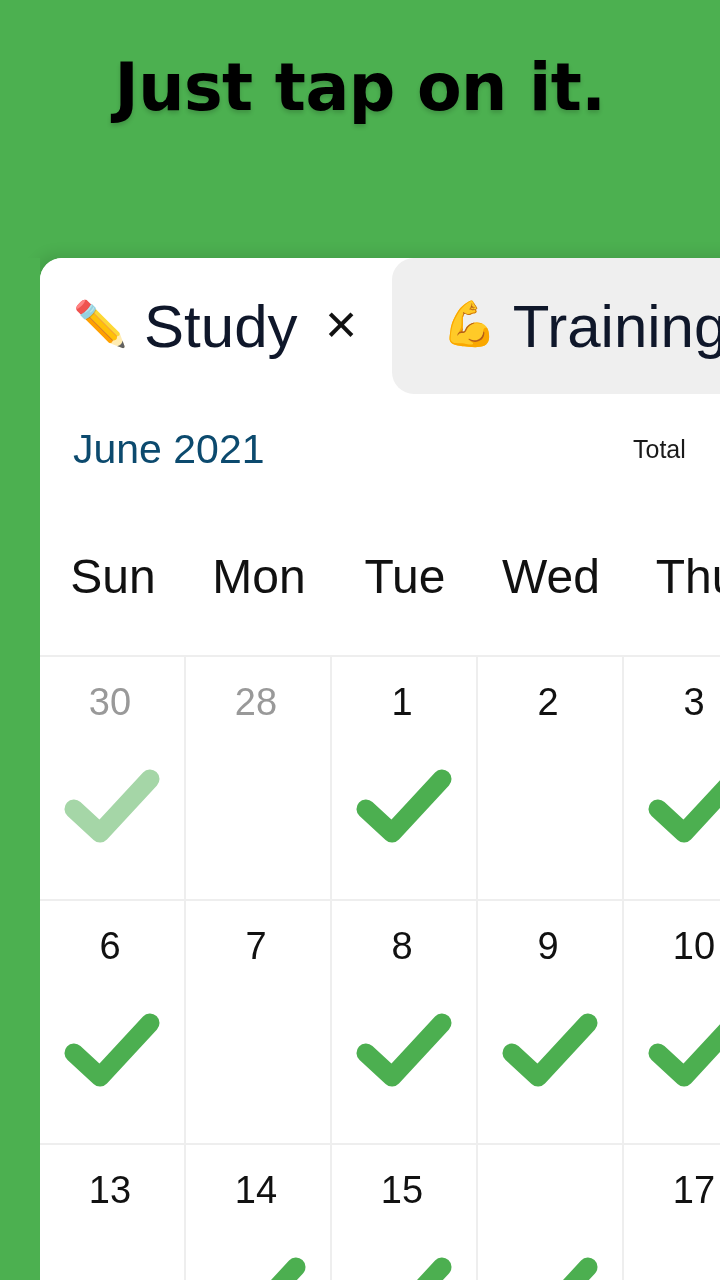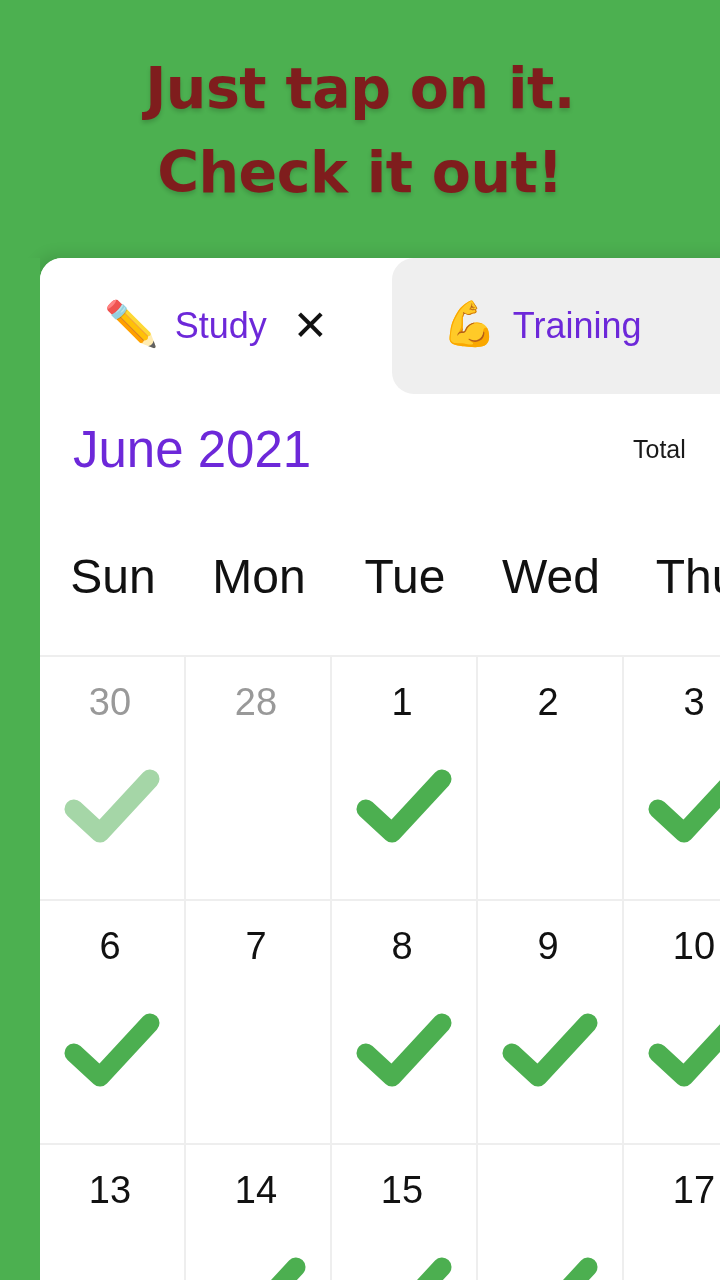--- a/index.html
+++ b/index.html
@@ -17,24 +17,24 @@
     width:720px; height:1280px;
     background:#4cb050;
     overflow:hidden;
   }
 
   
   .headline {
     position:absolute;
     top:46px; left:0; right:0;
     text-align:center;
-    color:#7f1d1d;
+    color:#000000;
     font-family:"DejaVu Sans", sans-serif;
     font-weight:bold;
-    font-size:57px;
+    font-size:65px;
     line-height:84px;
     letter-spacing:-0.5px;
     text-shadow:0 3px 4px rgba(0,0,0,0.16);
   }
   .headline .line { display:block; }
 
   
   .card {
     position:absolute;
     left:40px; top:258px;
@@ -67,22 +67,22 @@
     gap:16px;
     padding:0 24px;
   }
   .tab .emoji {
     font-size:44px;
     line-height:1;
     display:inline-block;
     transform:translateY(-2px);
   }
   .tab .tab-label {
-    font-size:36px;
-    color:#6d28d9;
+    font-size:60px;
+    color:#0f172a;
     font-family:"Liberation Sans", sans-serif;
     white-space:nowrap;
   }
   .tab .tab-close {
     font-size:42px;
     color:#111111;
     font-weight:bold;
     line-height:1;
     margin-left:10px;
     font-family:"DejaVu Sans", sans-serif;
@@ -114,22 +114,22 @@
     position:absolute;
     left:0; top:136px;
     width:100%;
     height:110px;
     display:flex;
     align-items:center;
   }
   .month-title {
     position:absolute;
     left:33px;
-    font-size:51px;
-    color:#6d28d9;
+    font-size:41px;
+    color:#0c4a6e;
     letter-spacing:0px;
     white-space:nowrap;
   }
   .total-label {
     position:absolute;
     left:593px;
     font-size:25px;
     color:#1a1a1a;
     white-space:nowrap;
   }
@@ -199,21 +199,20 @@
     z-index:5;
   }
 </style>
 </head>
 <body>
 
 <div id="screen">
 
   <div class="headline">
     <span class="line">Just tap on it.</span>
-    <span class="line">Check it out!</span>
   </div>
 
   <div class="card">
 
     <div class="tabbar">
       <div class="tab-strip-bg"></div>
 
       <div class="tab tab-inactive">
         <span class="emoji">💪</span>
         <span class="tab-label">Training</span>

